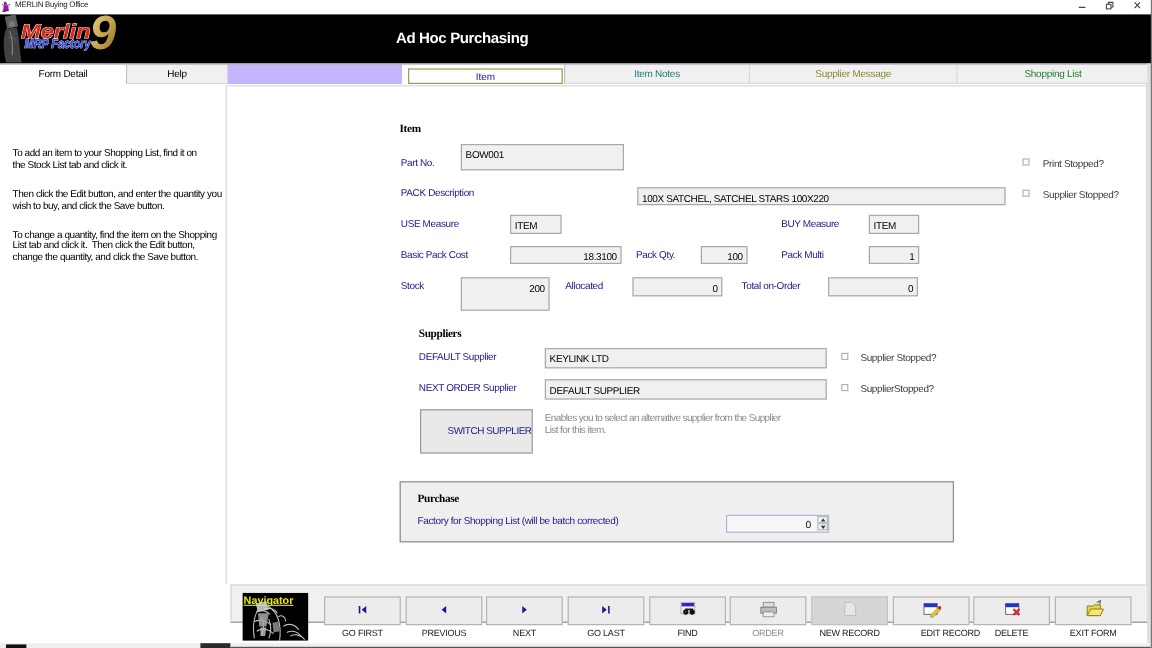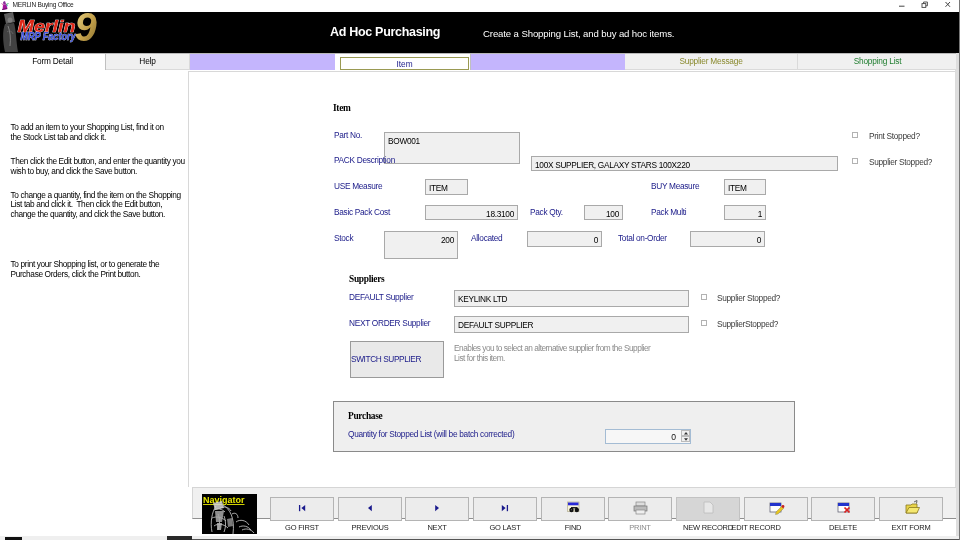--- a/index.html
+++ b/index.html
@@ -70,50 +70,49 @@
         <stop offset="0" stop-color="#ecd98e"></stop>
             <stop offset="0.55" stop-color="#c3a04a"></stop>
             <stop offset="1" stop-color="#7a6428"></stop>
       </linearGradient>
         </defs>
       <text x="74.5" y="28.9" font-family="Liberation Sans, sans-serif" font-size="40" font-weight="bold" font-style="italic" fill="url(#gold)">9</text>
       <text x="17.5" y="20" font-family="Liberation Sans, sans-serif" font-size="16.5" font-weight="bold" font-style="italic" textLength="58" lengthAdjust="spacingAndGlyphs" fill="#e02818" stroke="#ffffff" stroke-width="0.65" paint-order="stroke">Merlin</text>
       <text x="20.5" y="28.3" font-family="Liberation Sans, sans-serif" font-size="11" font-weight="bold" font-style="italic" textLength="55" lengthAdjust="spacingAndGlyphs" fill="#3a50e8" stroke="#ffffff" stroke-width="0.55" paint-order="stroke">MRP Factory</text>
     </svg>
     <div class="abs" id="adhoc">Ad Hoc Purchasing</div>
-    <div class="abs" id="subtitle">Create a Shopping List, and buy ad hoc items.</div>
   </div>
 
   <div class="abs" id="tabbar">
     <div class="tab active" style="left:0;width:106px">Form Detail</div>
     <div class="tab" style="left:106px;width:84px;color:#000">Help</div>
     <div class="tab active" style="left:335px;width:136px"></div>
     <div class="abs" style="left:340px;top:3px;width:129px;height:13px;border:1px solid #9a9a52;background:#fff;font-size:8.3px;color:#21218c;text-align:center;line-height:12px">Item</div>
+    <div class="tab" style="left:471px;width:154px;color:#1f7d7d">Item Notes</div>
     <div class="tab" style="left:625px;width:173px;color:#8a8a2e">Supplier Message</div>
     <div class="tab" style="left:798px;width:160px;color:#1f7d2f">Shopping List</div>
   </div>
 
   <div class="abs" id="content">
     <div class="abs" id="vline"></div>
       <div class="abs" style="left:189px;top:1px;width:766px;height:1px;background:#d8d8d8"></div>
     <div class="abs" id="rline"></div>
     <div class="instr" style="top:53px">To add an item to your Shopping List, find it on<br>the Stock List tab and click it.</div>
     <div class="instr" style="top:87.3px">Then click the Edit button, and enter the quantity you<br>wish to buy, and click the Save button.</div>
     <div class="instr" style="top:120.8px">To change a quantity, find the item on the Shopping<br>List tab and click it.&nbsp; Then click the Edit button,<br>change the quantity, and click the Save button.</div>
-    <div class="instr" style="top:190px">To print your Shopping list, or to generate the<br>Purchase Orders, click the Print button.</div>
 
     <div class="hdr" style="left:333px;top:33px">Item</div>
 
     <div class="lbl" style="left:334px;top:60px">Part No.</div>
-    <div class="fld" style="left:384px;top:62px;width:136px;height:32px">BOW001</div>
+    <div class="fld" style="left:384px;top:50px;width:136px;height:22px">BOW001</div>
     <div class="cb" style="left:852px;top:62px"></div>
     <div class="cblbl" style="left:869px;top:61px">Print Stopped?</div>
 
     <div class="lbl" style="left:334px;top:85px">PACK Description</div>
-    <div class="fld" style="left:531px;top:85.5px;width:307px;height:15px">100X SUPPLIER, GALAXY STARS 100X220</div>
+    <div class="fld" style="left:531px;top:85.5px;width:307px;height:15px">100X SATCHEL, SATCHEL STARS 100X220</div>
     <div class="cb" style="left:852px;top:88px"></div>
     <div class="cblbl" style="left:869px;top:87px">Supplier Stopped?</div>
 
     <div class="lbl" style="left:334px;top:111px">USE Measure</div>
     <div class="fld" style="left:425px;top:109px;width:43px;height:16px">ITEM</div>
     <div class="lbl" style="left:651px;top:111px">BUY Measure</div>
     <div class="fld" style="left:724px;top:109px;width:42px;height:16px">ITEM</div>
 
     <div class="lbl" style="left:334px;top:137px">Basic Pack Cost</div>
     <div class="fld num" style="left:425px;top:134.5px;width:93px;height:15.5px">18.3100</div>
@@ -133,26 +132,26 @@
     <div class="lbl" style="left:349px;top:222px">DEFAULT Supplier</div>
     <div class="fld" style="left:454px;top:220px;width:235px;height:17px">KEYLINK LTD</div>
     <div class="cb" style="left:701px;top:224px"></div>
     <div class="cblbl" style="left:717px;top:223px">Supplier Stopped?</div>
 
     <div class="lbl" style="left:349px;top:248px">NEXT ORDER Supplier</div>
     <div class="fld" style="left:454px;top:246px;width:235px;height:17px">DEFAULT SUPPLIER</div>
     <div class="cb" style="left:701px;top:250px"></div>
     <div class="cblbl" style="left:717px;top:249px">SupplierStopped?</div>
 
-    <div class="abs" style="left:350px;top:271px;width:94px;height:37px;background:#e9e9e9;border:1px solid #9a9a9a;font-size:8.3px;letter-spacing:-0.4px;color:#21218c;text-align:left;line-height:35px">SWITCH SUPPLIER</div>
+    <div class="abs" style="left:350px;top:271px;width:94px;height:37px;background:#e9e9e9;border:1px solid #9a9a9a;font-size:8.3px;letter-spacing:-0.4px;color:#21218c;text-align:right;line-height:35px">SWITCH SUPPLIER</div>
     <div class="abs" style="left:454px;top:272.5px;font-size:8.3px;letter-spacing:-0.5px;line-height:10px;color:#8a8a8a;white-space:nowrap">Enables you to select an alternative supplier from the Supplier<br>List for this item.</div>
 
     <div class="abs" style="left:333px;top:331px;width:462px;height:51px;border:1px solid #8a8a8a;background:#efefef"></div>
     <div class="hdr" style="left:348px;top:341px">Purchase</div>
-    <div class="lbl" style="left:348px;top:359px">Quantity for Stopped List (will be batch corrected)</div>
+    <div class="lbl" style="left:348px;top:359px">Factory for Shopping List (will be batch corrected)</div>
     <div class="abs" style="left:605px;top:358.5px;width:86px;height:15.5px;background:#f7f7f7;border:1.5px solid #a4bcd4">
       <div class="abs" style="right:14px;top:2px;font-size:8.6px;color:#111">0</div>
       <div class="abs" style="right:0.5px;top:0.5px;width:8.5px;height:5.5px;background:#f0f0f0;border:0.5px solid #bbb">
           <svg style="display:block" width="8" height="5">
             <path d="M4 1 L6 3.6 L2 3.6 Z" fill="#333"></path>
           </svg>
         </div>
       <div class="abs" style="right:0.5px;top:6.8px;width:8.5px;height:5.5px;background:#f0f0f0;border:0.5px solid #bbb">
           <svg style="display:block" width="8" height="5">
             <path d="M2 1.2 L6 1.2 L4 3.8 Z" fill="#333"></path>
@@ -211,32 +210,32 @@
       <circle cx="29.5" cy="12" r="2.2" fill="#111"></circle>
           <circle cx="34.8" cy="12" r="2.2" fill="#111"></circle>
       <circle cx="29.4" cy="11.7" r="0.6" fill="#666"></circle>
     </svg></div>
     <div class="nlbl" style="left:348px">FIND</div>
     <div class="nbtn" style="left:415px"><svg width="62" height="22">
       <rect x="27" y="4" width="9" height="4" fill="#ddd" stroke="#888" stroke-width="0.7"></rect>
       <rect x="25" y="8" width="13" height="5" fill="#bbb" stroke="#777" stroke-width="0.7"></rect>
       <rect x="27" y="12" width="9" height="4" fill="#eee" stroke="#888" stroke-width="0.7"></rect>
     </svg></div>
-    <div class="nlbl" style="left:415px;color:#8a8a8a">PRINT</div>
+    <div class="nlbl" style="left:415px;color:#8a8a8a">ORDER</div>
     <div class="nbtn" style="left:483px;background:#d6d6d6;border-color:#c2c2c2"><svg width="62" height="22">
       <path d="M27 4 L33 4 L36 7 L36 15 L27 15 Z" fill="#e7e7e7" stroke="#bdbdbd" stroke-width="0.8"></path>
     </svg></div>
     <div class="nlbl" style="left:483px">NEW RECORD</div>
     <div class="nbtn" style="left:551px"><svg width="62" height="22">
       <rect x="25" y="5" width="11" height="9" fill="#fdfdfd" stroke="#667" stroke-width="0.8"></rect>
       <rect x="25" y="5" width="11" height="3" fill="#2233cc"></rect>
       <path d="M31 14 L37 8 L39 10 L33 16 L30.5 16.5 Z" fill="#e8c520" stroke="#886" stroke-width="0.5"></path>
       <circle cx="38" cy="8.5" r="1.4" fill="#cc2222"></circle>
     </svg></div>
-    <div class="nlbl" style="left:531px">EDIT RECORD</div>
+    <div class="nlbl" style="left:567px">EDIT RECORD</div>
     <div class="nbtn" style="left:618px"><svg width="62" height="22">
       <rect x="26" y="5" width="11" height="9" fill="#fdfdfd" stroke="#667" stroke-width="0.8"></rect>
       <rect x="26" y="5" width="11" height="3" fill="#2233cc"></rect>
       <path d="M32.5 9.5 L37.5 14.5 M37.5 9.5 L32.5 14.5" stroke="#d82020" stroke-width="1.7"></path>
     </svg></div>
     <div class="nlbl" style="left:618px">DELETE</div>
     <div class="nbtn" style="left:686px"><svg width="62" height="22">
       <path d="M26 7 L26 15 L37 15 L37 6 L32 6 L31 7 Z" fill="#e8d44a" stroke="#8a7a20" stroke-width="0.8"></path>
       <path d="M26 15 L29 9.5 L39.5 9.5 L37 15 Z" fill="#f5e870" stroke="#8a7a20" stroke-width="0.8"></path>
       <path d="M34 4 L37 2.5 L36.5 5.5" fill="none" stroke="#555" stroke-width="0.9"></path>

